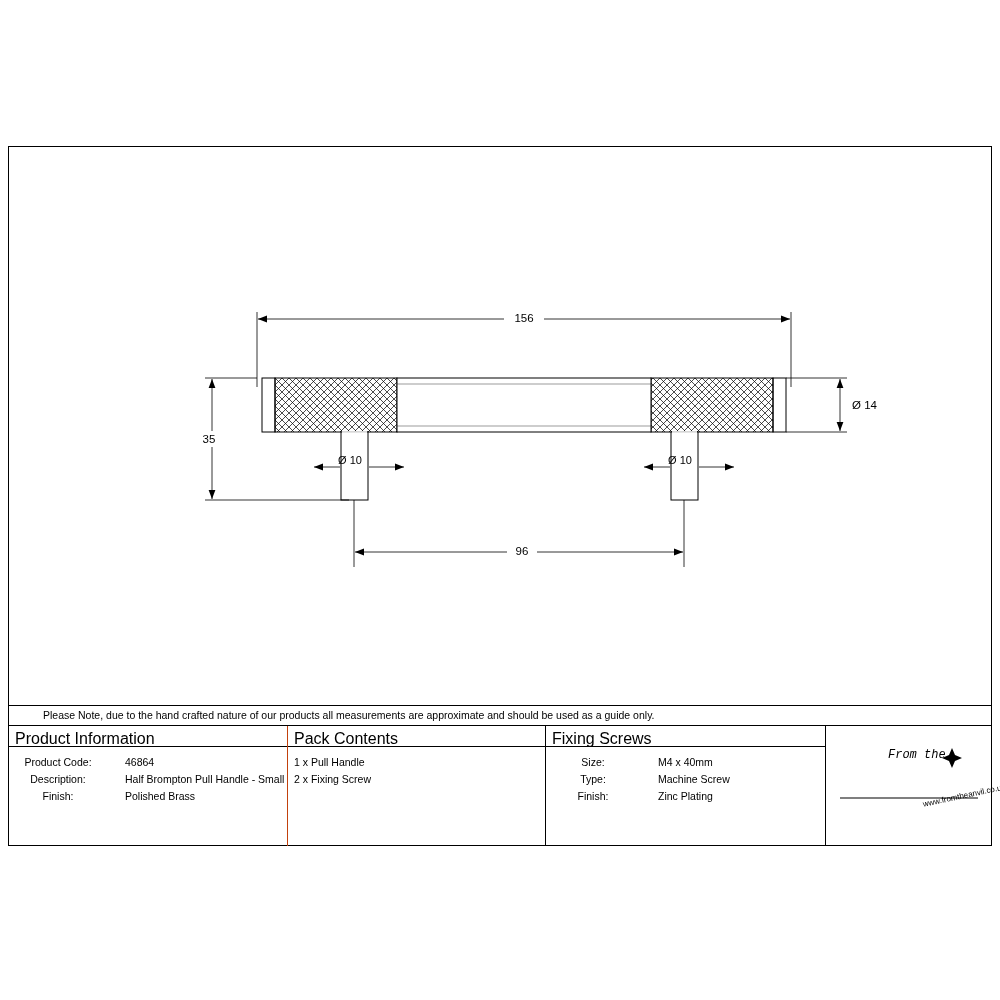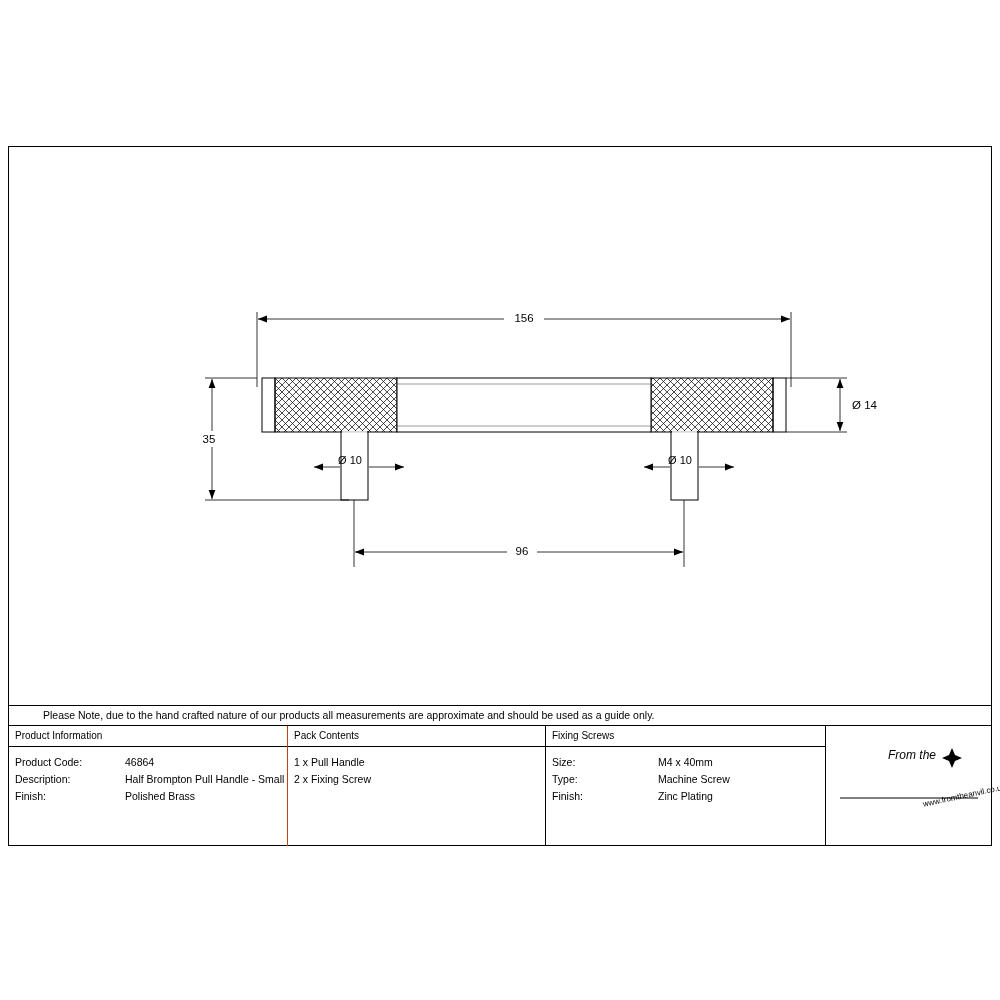--- a/index.html
+++ b/index.html
@@ -20,20 +20,21 @@
   }
   
   #drawing-frame {
     position: absolute;
     left: 8px;
     top: 146px;
     width: 984px;
     height: 700px;
     border: 1px solid #000;
     box-sizing: border-box;
+    text-align: center;
   }
   #drawing-area {
     position: absolute;
     left: 0;
     top: 0;
     width: 982px;
     height: 558px;
   }
   
   #note-row {
@@ -72,21 +73,21 @@
   }
   #col-product { left: 0px;   width: 278px; }
   #col-pack    { left: 278px; width: 258px; border-left: 1px solid #c2410c; }
   #col-fixing  { left: 536px; width: 280px; border-left: 1px solid #000; padding-left: 17px; }
   #col-logo    { left: 816px; width: 166px; border-left: 1px solid #000; }
 
   .col-header {
     position: absolute;
     left: 6px;
     top: 4px;
-    font-size: 10px;
+    font-size: 16px;
     white-space: nowrap;
   }
   .header-rule {
     position: absolute;
     left: 0;
     top: 20px;
     width: 100%;
     height: 1px;
     background: #000;
   }
@@ -111,21 +112,21 @@
     position: absolute;
     left: 0;
     top: 0;
     width: 166px;
     height: 120px;
   }
   #logo-from {
     position: absolute;
     left: 62px;
     top: 22px;
-    font-family: Liberation Sans, sans-serif;
+    font-family: Liberation Mono, monospace;
     font-size: 12px;
     font-style: italic;
     color: #000;
   }
   #logo-anvil {
     position: absolute;
     left: 14px;
     top: 32px;
     font-family: "Liberation Serif", serif;
     font-size: 40px;

